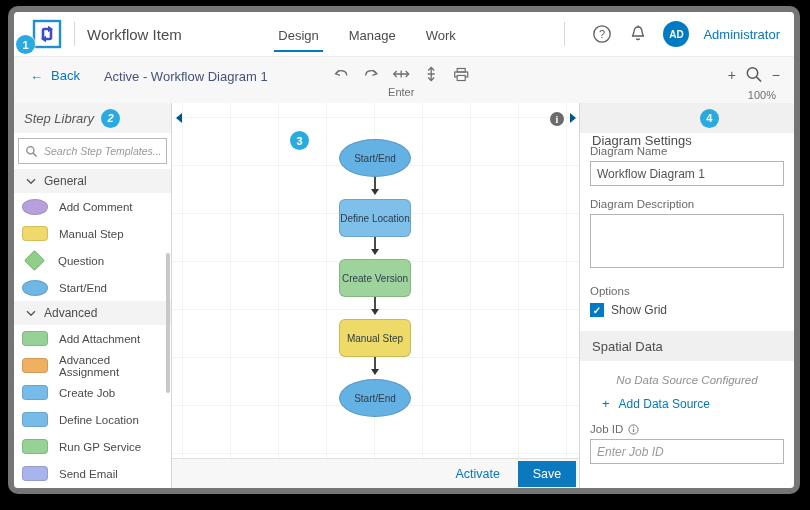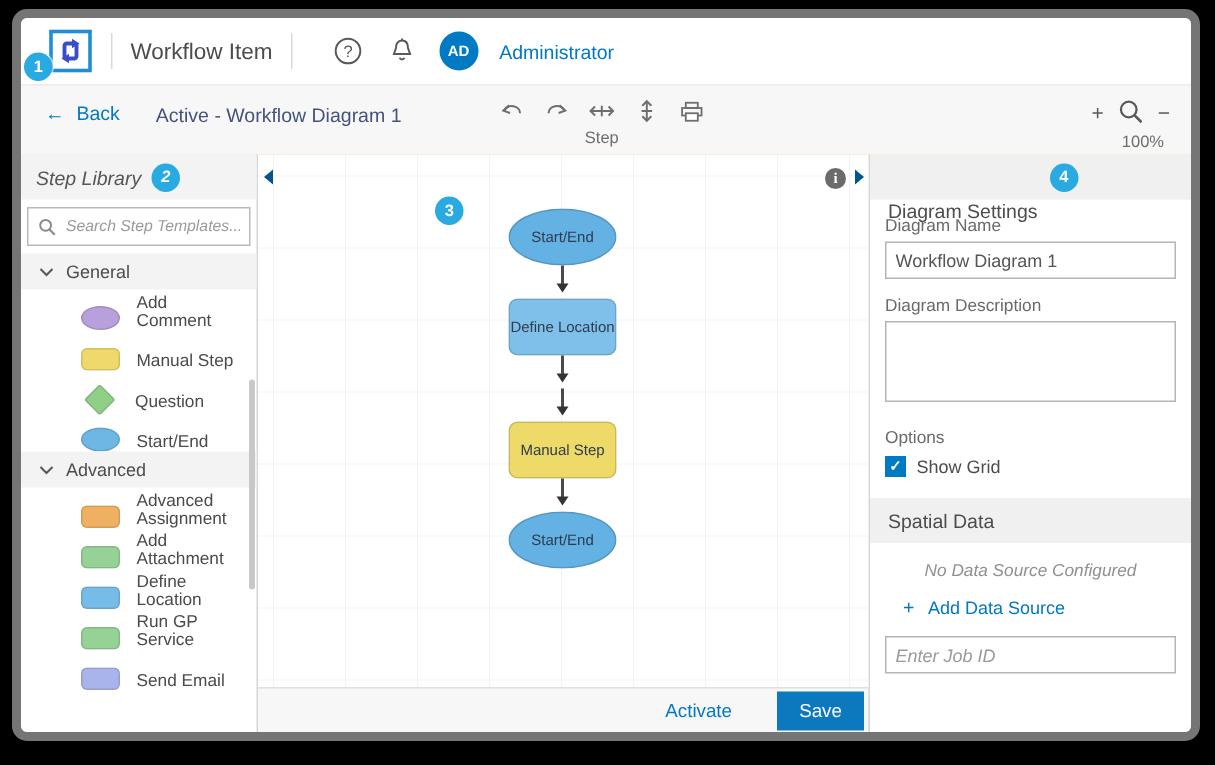--- a/index.html
+++ b/index.html
@@ -39,21 +39,21 @@
   .main { display:flex; height:385px; }
 
   
   .sidebar { width:158px; border-right:1px solid #d6d6d6; background:#fff; position:relative; display:flex; flex-direction:column; }
   .sl-header { height:30px; background:#f3f3f3; display:flex; align-items:center; padding:0 10px; gap:7px; flex:0 0 auto;font-style:italic; }
   .sl-title { font-size:13px; color:#565656; }
   .search-wrap { margin:5px 4px 5px 4px; height:26px; border:1px solid #b9b9b9; background:#fff; display:flex; align-items:center; padding:0 6px; gap:6px; flex:0 0 auto; }
   .search-wrap input { border:none; outline:none; width:100%; font-size:10.5px; color:#555; font-family:"Liberation Sans", sans-serif; }
   .search-wrap input::placeholder { font-style:italic; color:#9a9a9a; }
   .sec-hdr { height:24px; background:#f3f3f3; display:flex; align-items:center; gap:8px; padding:0 12px; font-size:12px; color:#4c4c4c; cursor:pointer; }
-  .step-item { height:27px; display:flex; align-items:flex-end; gap:11px; padding:0 8px; cursor:pointer;margin-left:32px; }
+  .step-item { height:27px; display:flex; align-items:center; gap:11px; padding:0 8px; cursor:pointer; }
   .step-label { font-size:11.5px; color:#4a4a4a; }
   .shp { flex:0 0 auto; border:1px solid rgba(0,0,0,.12); }
   .shp.ellipse { width:26px; height:16px; border-radius:50%; }
   .shp.rect { width:26px; height:15px; border-radius:4px; }
   .shp.diamond { width:15px; height:15px; border-radius:2px; transform:rotate(45deg); margin:0 5px; }
   .scroll-thumb { position:absolute; right:1px; top:150px; width:4px; height:140px; background:#c8c8c8; border-radius:2px; }
 
   
   .canvas-col { flex:1; display:flex; flex-direction:column; }
   .canvas { flex:1; position:relative; background:#fff;
@@ -61,21 +61,21 @@
     background-size:48px 48px; background-position:10px 14px; }
   .flow { position:absolute; left:167px; top:36px; width:72px; display:flex; flex-direction:column; align-items:center; }
   .node { width:72px; height:38px; display:flex; align-items:center; justify-content:center; text-align:center; font-size:10px; color:#2e3c4c; border:1px solid rgba(0,0,0,.15); cursor:pointer; }
   .node.ellipse { border-radius:50%; }
   .node.rect { border-radius:6px; }
   .connector { width:2px; height:16px; background:#4a4a4a; position:relative; margin-bottom:6px; }
   .connector::after { content:""; position:absolute; left:-3px; bottom:-6px; border:4px solid transparent; border-top:6px solid #333; }
   .canvas-info { position:absolute; right:15px; top:9px; width:14px; height:14px; border-radius:50%; background:#6b6b6b; color:#fff; font-size:10px; font-weight:bold; display:flex; align-items:center; justify-content:center; cursor:pointer; font-family:"Liberation Serif", serif; }
 
   
-  .footer { height:30px; background:#f7f7f7; border-top:1px solid #e0e0e0; display:flex; align-items:center; justify-content:flex-end; gap:30px; padding-right:3px; }
+  .footer { height:30px; background:#f7f7f7; border-top:1px solid #e0e0e0; display:flex; align-items:center; justify-content:flex-end; gap:18px; padding-right:3px; }
   .link { color:#0079c1; font-size:12.5px; cursor:pointer; }
   .save-btn { width:58px; height:26px; background:#0c78bd; color:#fff; border:none; font-size:12.5px; cursor:pointer; font-family:"Liberation Sans", sans-serif; }
 
   
   .panel { width:215px; border-left:1px solid #d6d6d6; background:#fff; overflow:hidden; }
   .panel-hdr { height:30px; background:#f0f0f0; display:flex; align-items:center; gap:8px; padding:0 12px; }
   .panel-hdr-title { font-size:13px; color:#4c4c4c;margin-top:45px; }
   .panel-body { padding:8px 10px 0 10px; }
   .fld-label { font-size:11.5px; color:#6a6a6a; margin:4px 0 4px 0; display:flex; align-items:center; gap:5px; }
   .txt-input { width:100%; height:25px; border:1px solid #b5b5b5; padding:0 6px; font-size:12px; color:#555; font-family:"Liberation Sans", sans-serif; outline:none; }
@@ -116,20 +116,25 @@
       <svg width="30" height="30" viewBox="0 0 30 30">
         <rect x="2" y="2" width="26" height="26" fill="#fff" stroke="#1e8fd5" stroke-width="2.4"></rect>
         <path d="M11 20 V11.5 a1.5 1.5 0 0 1 1.5 -1.5 H16" fill="none" stroke="#3b4cc8" stroke-width="2.6"></path>
         <path d="M16 6.8 L21 10 L16 13.2 Z" fill="#3b4cc8"></path>
         <path d="M19 10 V18.5 a1.5 1.5 0 0 1 -1.5 1.5 H14" fill="none" stroke="#3b4cc8" stroke-width="2.6"></path>
         <path d="M14 16.8 L9 20 L14 23.2 Z" fill="#3b4cc8"></path>
       </svg>
     </div>
     <div class="hdr-div"></div>
     <div class="app-title">Workflow Item</div>
+    <div class="tabs">
+      <div class="tab active">Design</div>
+      <div class="tab">Manage</div>
+      <div class="tab">Work</div>
+    </div>
     <div class="hdr-right">
       <div class="hdr-div"></div>
       <div class="icon-btn">
         <svg width="20" height="20" viewBox="0 0 20 20">
             <circle cx="10" cy="10" r="8.2" fill="none" stroke="#595959" stroke-width="1.3"></circle>
             <text x="10" y="14" text-anchor="middle" font-size="11" fill="#595959" font-family="Liberation Sans, sans-serif">?</text>
           </svg>
       </div>
       <div class="icon-btn">
         <svg width="18" height="20" viewBox="0 0 18 20">
@@ -181,21 +186,21 @@
             </svg>
         </div>
         <div class="tool-btn">
           <svg width="16" height="15" viewBox="0 0 16 15">
               <rect x="4" y="1.5" width="8" height="3.5" fill="none" stroke="#6e6e6e" stroke-width="1.2"></rect>
               <rect x="1.5" y="5" width="13" height="5" fill="none" stroke="#6e6e6e" stroke-width="1.2"></rect>
               <rect x="4" y="8.5" width="8" height="5" fill="#fff" stroke="#6e6e6e" stroke-width="1.2"></rect>
             </svg>
         </div>
       </div>
-      <div class="tool-caption">Step</div>
+      <div class="tool-caption">Enter</div>
     </div>
 
     <div class="zoom-cluster">
       <div class="zoom-row">
         <span class="zoom-glyph">+</span>
         <span>
           <svg width="20" height="20" viewBox="0 0 20 20">
               <circle cx="8.5" cy="8" r="5.2" fill="none" stroke="#595959" stroke-width="1.5"></circle>
               <path d="M12.5 12 L17 16.5" stroke="#595959" stroke-width="1.7"></path>
             </svg>
@@ -246,26 +251,30 @@
         <span class="step-label">Start/End</span>
       </div>
 
       <div class="sec-hdr">
         <svg width="10" height="7" viewBox="0 0 10 7">
             <path d="M1 1.3 L5 5.3 L9 1.3" fill="none" stroke="#595959" stroke-width="1.4"></path>
           </svg>
         <span>Advanced</span>
       </div>
       <div class="step-item">
+        <span class="shp rect" style="background: rgb(150, 210, 149);"></span>
+        <span class="step-label">Add Attachment</span>
+      </div>
+      <div class="step-item">
         <span class="shp rect" style="background: rgb(240, 176, 97);"></span>
         <span class="step-label">Advanced Assignment</span>
       </div>
       <div class="step-item">
-        <span class="shp rect" style="background: rgb(150, 210, 149);"></span>
-        <span class="step-label">Add Attachment</span>
+        <span class="shp rect" style="background: rgb(119, 188, 232);"></span>
+        <span class="step-label">Create Job</span>
       </div>
       <div class="step-item">
         <span class="shp rect" style="background: rgb(119, 188, 232);"></span>
         <span class="step-label">Define Location</span>
       </div>
       <div class="step-item">
         <span class="shp rect" style="background: rgb(150, 210, 149);"></span>
         <span class="step-label">Run GP Service</span>
       </div>
       <div class="step-item">
@@ -278,20 +287,21 @@
 
     <div class="canvas-col">
       <div class="canvas">
         <div class="canvas-info">i</div>
 
         <div class="flow">
           <div class="node ellipse" style="background: rgb(100, 177, 228);">Start/End</div>
           <div class="connector"></div>
           <div class="node rect" style="background: rgb(127, 192, 234);">Define Location</div>
           <div class="connector"></div>
+          <div class="node rect" style="background: rgb(158, 212, 156);">Create Version</div>
           <div class="connector"></div>
           <div class="node rect" style="background: rgb(238, 218, 104);">Manual Step</div>
           <div class="connector"></div>
           <div class="node ellipse" style="background: rgb(100, 177, 228);">Start/End</div>
         </div>
       </div>
       <div class="footer">
         <span class="link">Activate</span>
         <button class="save-btn">Save</button>
       </div>
@@ -315,20 +325,28 @@
         </div>
 
         <div class="panel-sec">Spatial Data</div>
         <div class="empty-msg">No Data Source Configured</div>
         <div class="add-link">
           <span class="plus-glyph">+</span>
           <span>Add Data Source</span>
         </div>
 
         <div class="job-row">
+          <div class="fld-label">
+            <span>Job ID</span>
+            <svg width="11" height="11" viewBox="0 0 11 11">
+                <circle cx="5.5" cy="5.5" r="4.6" fill="none" stroke="#7a7a7a" stroke-width="1"></circle>
+                <path d="M5.5 5 V8" stroke="#7a7a7a" stroke-width="1.2"></path>
+                <circle cx="5.5" cy="3.2" r="0.7" fill="#7a7a7a"></circle>
+              </svg>
+          </div>
           <input class="txt-input job-input" placeholder="Enter Job ID" style="">
         </div>
       </div>
     </div>
   </div>
 
   <div class="tri tri-left"></div>
   <div class="tri tri-right"></div>
   <div class="callout cb1">1</div>
   <div class="callout cb3">3</div>

